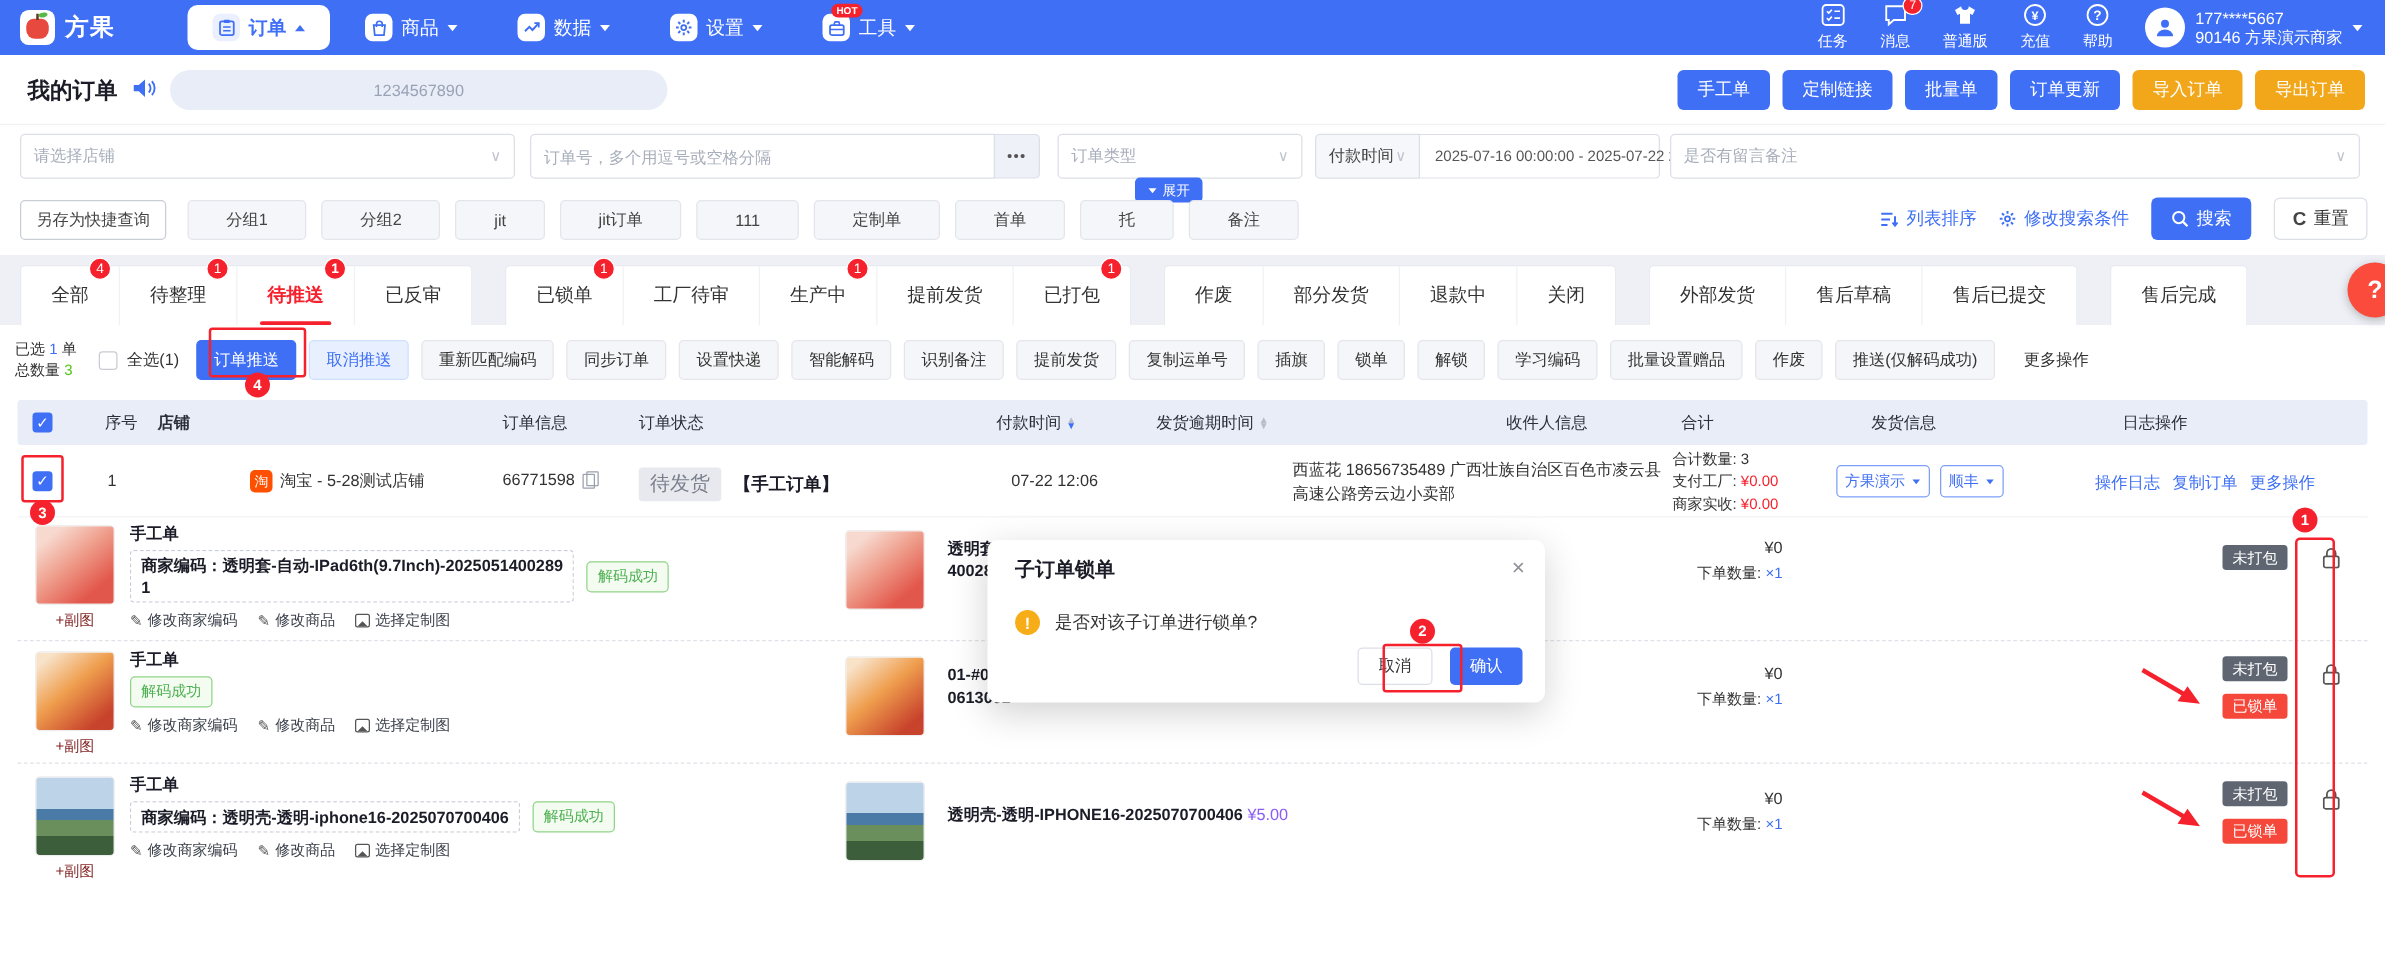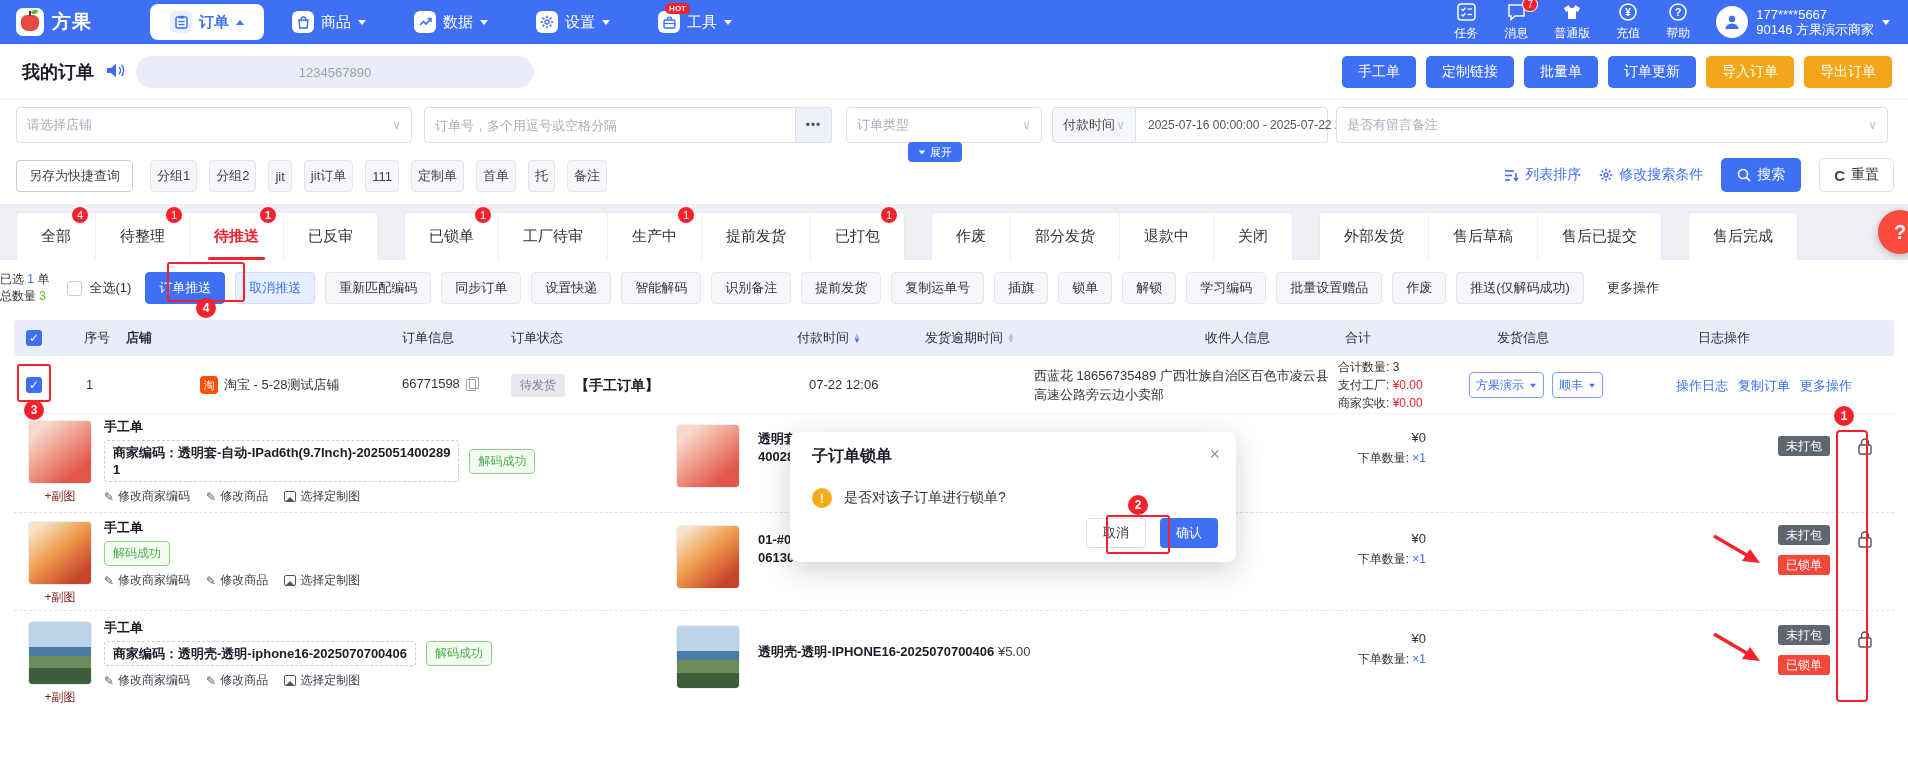--- a/index.html
+++ b/index.html
@@ -48,41 +48,41 @@
   .finput { position:absolute; top:7px; height:36px; border:1px solid #dcdfe6; border-radius:4px 0 0 4px; padding:0 10px; font-size:13px; color:#333; outline:none; }
   .finput::placeholder { color:#a8aebb; }
   .more-btn { position:absolute; top:7px; height:36px; width:36px; background:#eef1f8; border:1px solid #dcdfe6; border-left:none; border-radius:0 4px 4px 0; display:flex; align-items:center; justify-content:center; color:#555; font-size:12px; letter-spacing:1px; cursor:pointer; }
   .paysel { background:#f5f7fa; color:#444; }
   .daterange { color:#555; font-size:12px; gap:6px; }
 
   
   .tagsrow { position:absolute; left:0; top:150px; width:1908px; height:54px; background:#fff; }
   .savetag { position:absolute; left:16px; top:10px; height:32px; border:1px solid #c9cdd6; border-radius:4px; background:#fff; display:flex; align-items:center; padding:0 12px; color:#444; cursor:pointer; }
   .qtags { position:absolute; left:150px; top:10px; display:flex; gap:12px; }
-  .qtag { height:32px; border:1px solid #e2e5ec; border-radius:4px; background:#f5f6f9; display:flex; align-items:center; padding:0 6px; color:#444; cursor:pointer; }
+  .qtag { height:32px; border:1px solid #e2e5ec; border-radius:4px; background:#f5f6f9; display:flex; align-items:center; padding:0 30px; color:#444; cursor:pointer; }
   .expand-pill { position:absolute; left:908px; top:-8px; height:20px; background:#3e6ff5; color:#fff; font-size:11px; border-radius:4px; display:flex; align-items:center; gap:4px; padding:0 10px; cursor:pointer; }
   .expand-pill .caret-dn { border-top-color:#fff; transform:scale(.8); }
   .ftools { position:absolute; right:14px; top:8px; display:flex; align-items:center; gap:18px; }
   .flink { color:#3e6ff5; display:flex; align-items:center; gap:6px; font-size:14px; cursor:pointer; }
   .search-btn { background:#3e6ff5; color:#fff; height:34px; border-radius:5px; padding:0 16px; display:flex; align-items:center; gap:6px; font-size:14px; cursor:pointer; }
   .reset-btn { background:#fff; border:1px solid #dcdfe6; color:#333; height:34px; border-radius:5px; padding:0 14px; display:flex; align-items:center; gap:6px; font-size:14px; cursor:pointer; }
   .cglyph { font-weight:bold; font-size:15px; color:#444; }
 
   
   .tabstrip { position:absolute; left:0; top:204px; width:1908px; height:56px; background:#eef0f5; display:flex; align-items:flex-end; padding:8px 0 0 16px; gap:26px; }
   .tabgroup { background:#fff; border:1px solid #e8eaf0; border-bottom:none; border-radius:4px 4px 0 0; display:flex; height:48px; }
   .tab { position:relative; display:flex; align-items:center; padding:0 24px; font-size:15px; color:#333; cursor:pointer; }
   .tab + .tab { border-left:1px solid #f0f1f4; }
   .tab.active { color:#f5222d; font-weight:bold; }
   .tab.active:after { content:""; position:absolute; left:18px; right:18px; bottom:0; height:3px; background:#f5222d; border-radius:2px; }
   .tbadge { position:absolute; top:-7px; right:6px; background:#f5222d; color:#fff; border:1px solid #fff; font-size:11px; min-width:18px; height:18px; line-height:16px; border-radius:9px; text-align:center; padding:0 4px; }
   .helpfab { position:absolute; left:1878px; top:210px; width:44px; height:44px; border-radius:50%; background:#fa4b3c; color:#fff; font-size:20px; font-weight:bold; display:flex; align-items:center; justify-content:center; box-shadow:0 2px 8px rgba(0,0,0,.25); z-index:5; cursor:pointer; }
 
   
-  .actionbar { position:absolute; left:0; top:260px; width:1908px; height:56px; background:#fff; display:flex; align-items:center; padding-left:0; gap:10px; }
+  .actionbar { position:absolute; left:0; top:260px; width:1908px; height:56px; background:#fff; display:flex; align-items:center; padding-left:12px; gap:10px; }
   .selinfo { font-size:12px; line-height:17px; color:#333; white-space:nowrap; margin-right:8px; }
   .num-blue { color:#3e6ff5; } .num-green { color:#52c41a; }
   .ckb-un { width:15px; height:15px; border:1px solid #c9ccd4; border-radius:3px; background:#fff; }
   .selall { display:flex; align-items:center; gap:7px; margin-right:4px; color:#333; cursor:pointer; }
   .abtn { height:32px; padding:0 13px; background:#f5f6f9; border:1px solid #e4e6ec; border-radius:4px; display:flex; align-items:center; color:#333; cursor:pointer; white-space:nowrap; }
   .abtn.primary { background:#3e6ff5; border-color:#3e6ff5; color:#fff; }
   .abtn.lightblue { background:#e8f0ff; border-color:#cfe0ff; color:#3e6ff5;font-family:Liberation Serif, serif; }
   .abtn.plain { background:transparent; border:none; }
 
   
@@ -91,21 +91,21 @@
   .ckb { width:16px; height:16px; background:#3e6ff5; border-radius:3px; color:#fff; font-size:12px; display:flex; align-items:center; justify-content:center; cursor:pointer; }
   .ckb:after { content:"✓"; }
   .sorter { display:flex; flex-direction:column; line-height:5px; font-size:8px; color:#b8bdc9; }
   .sorter .on { color:#3e6ff5; }
   .mainrow { position:absolute; left:14px; top:356px; width:1880px; height:58px; background:#fff; border-bottom:1px solid #f3f4f7; }
   .cell { position:absolute; display:flex; align-items:center; }
   .tb-icon { width:18px; height:18px; background:#ff5000; border-radius:4px; color:#fff; font-size:11px; display:flex; align-items:center; justify-content:center; margin-right:6px; }
   .copy-ic { position:relative; width:11px; height:13px; margin-left:6px; }
   .copy-ic:before { content:""; position:absolute; left:0; top:2px; width:8px; height:10px; border:1px solid #9aa0ad; border-radius:1px; background:#fff; }
   .copy-ic:after { content:""; position:absolute; left:3px; top:0; width:8px; height:10px; border:1px solid #9aa0ad; border-radius:1px; }
-  .gtag { background:#e8e9ee; color:#7a7f8c; font-size:12px; border-radius:3px; padding:3px 9px; }
+  .gtag { background:#e8e9ee; color:#7a7f8c; font-size:16px; border-radius:3px; padding:3px 9px; }
   .otype { font-weight:bold; color:#1c1c28; font-size:14px; }
   .recv { font-size:13px; color:#333; line-height:19px; }
   .totals { font-size:12px; line-height:18px; color:#333; }
   .red { color:#f5222d; }
   .shipsel { height:26px; border:1px solid #7d9ff7; border-radius:4px; color:#3e6ff5; font-size:12px; display:flex; align-items:center; padding:0 6px; gap:5px; background:#fff; cursor:pointer; }
   .shipsel .caret-dn { border-top-color:#3e6ff5; transform:scale(.75); }
   .bluelink { color:#3e6ff5; cursor:pointer; white-space:nowrap; }
 
   
   .subrow { position:absolute; left:14px; width:1880px; }
@@ -119,21 +119,21 @@
   .stype { font-weight:bold; color:#1c1c28; }
   .coderow { display:flex; align-items:center; gap:10px; margin-top:4px; }
   .codebox { border:1px dashed #c9cdd6; border-radius:3px; padding:3px 8px; font-weight:bold; color:#1c1c28; font-size:13px; line-height:17px; max-width:472px; }
   .dtag { border:1px solid #8fd387; color:#4caf50; background:#f4fcf1; font-size:12px; border-radius:4px; padding:3px 8px; white-space:nowrap; }
   .slinks { display:flex; gap:16px; margin-top:6px; font-size:12px; color:#3a3f4a; }
   .slink { display:flex; align-items:center; gap:4px; cursor:pointer; }
   .pencil { font-size:12px; color:#555; }
   .imgic { width:12px; height:11px; border:1px solid #555; border-radius:2px; position:relative; }
   .imgic:after { content:""; position:absolute; left:1px; bottom:0; border-left:4px solid transparent; border-right:4px solid transparent; border-bottom:4px solid #555; }
   .midtitle { position:absolute; left:744px; font-weight:bold; color:#1c1c28; font-size:13px; line-height:18px; }
-  .midprice { font-weight:normal; color:#404040;margin-top:14px; }
+  .midprice { font-weight:normal; color:#8b5cf6;margin-top:14px; }
   .subtotals { position:absolute; left:1250px; width:162px; text-align:right; font-size:12px; color:#333; line-height:20px; }
   .ptag { position:absolute; left:1764px; width:52px; height:20px; border-radius:3px; color:#fff; font-size:12px; display:flex; align-items:center; justify-content:center; }
   .ptag.gray { background:#5f6672; }
   .ptag.redbg { background:#f5483b; }
   .lockic { position:absolute; left:1844px; }
 
   
   .modal { position:absolute; left:790px; top:432px; width:446px; height:130px; background:#fff; border-radius:8px; box-shadow:0 8px 30px rgba(0,0,0,.18); z-index:40; }
   .m-title { position:absolute; left:22px; top:14px; font-size:16px; font-weight:bold; color:#1c1c28; }
   .m-close { position:absolute; right:16px; top:12px; font-size:18px; color:#909399; cursor:pointer; }

